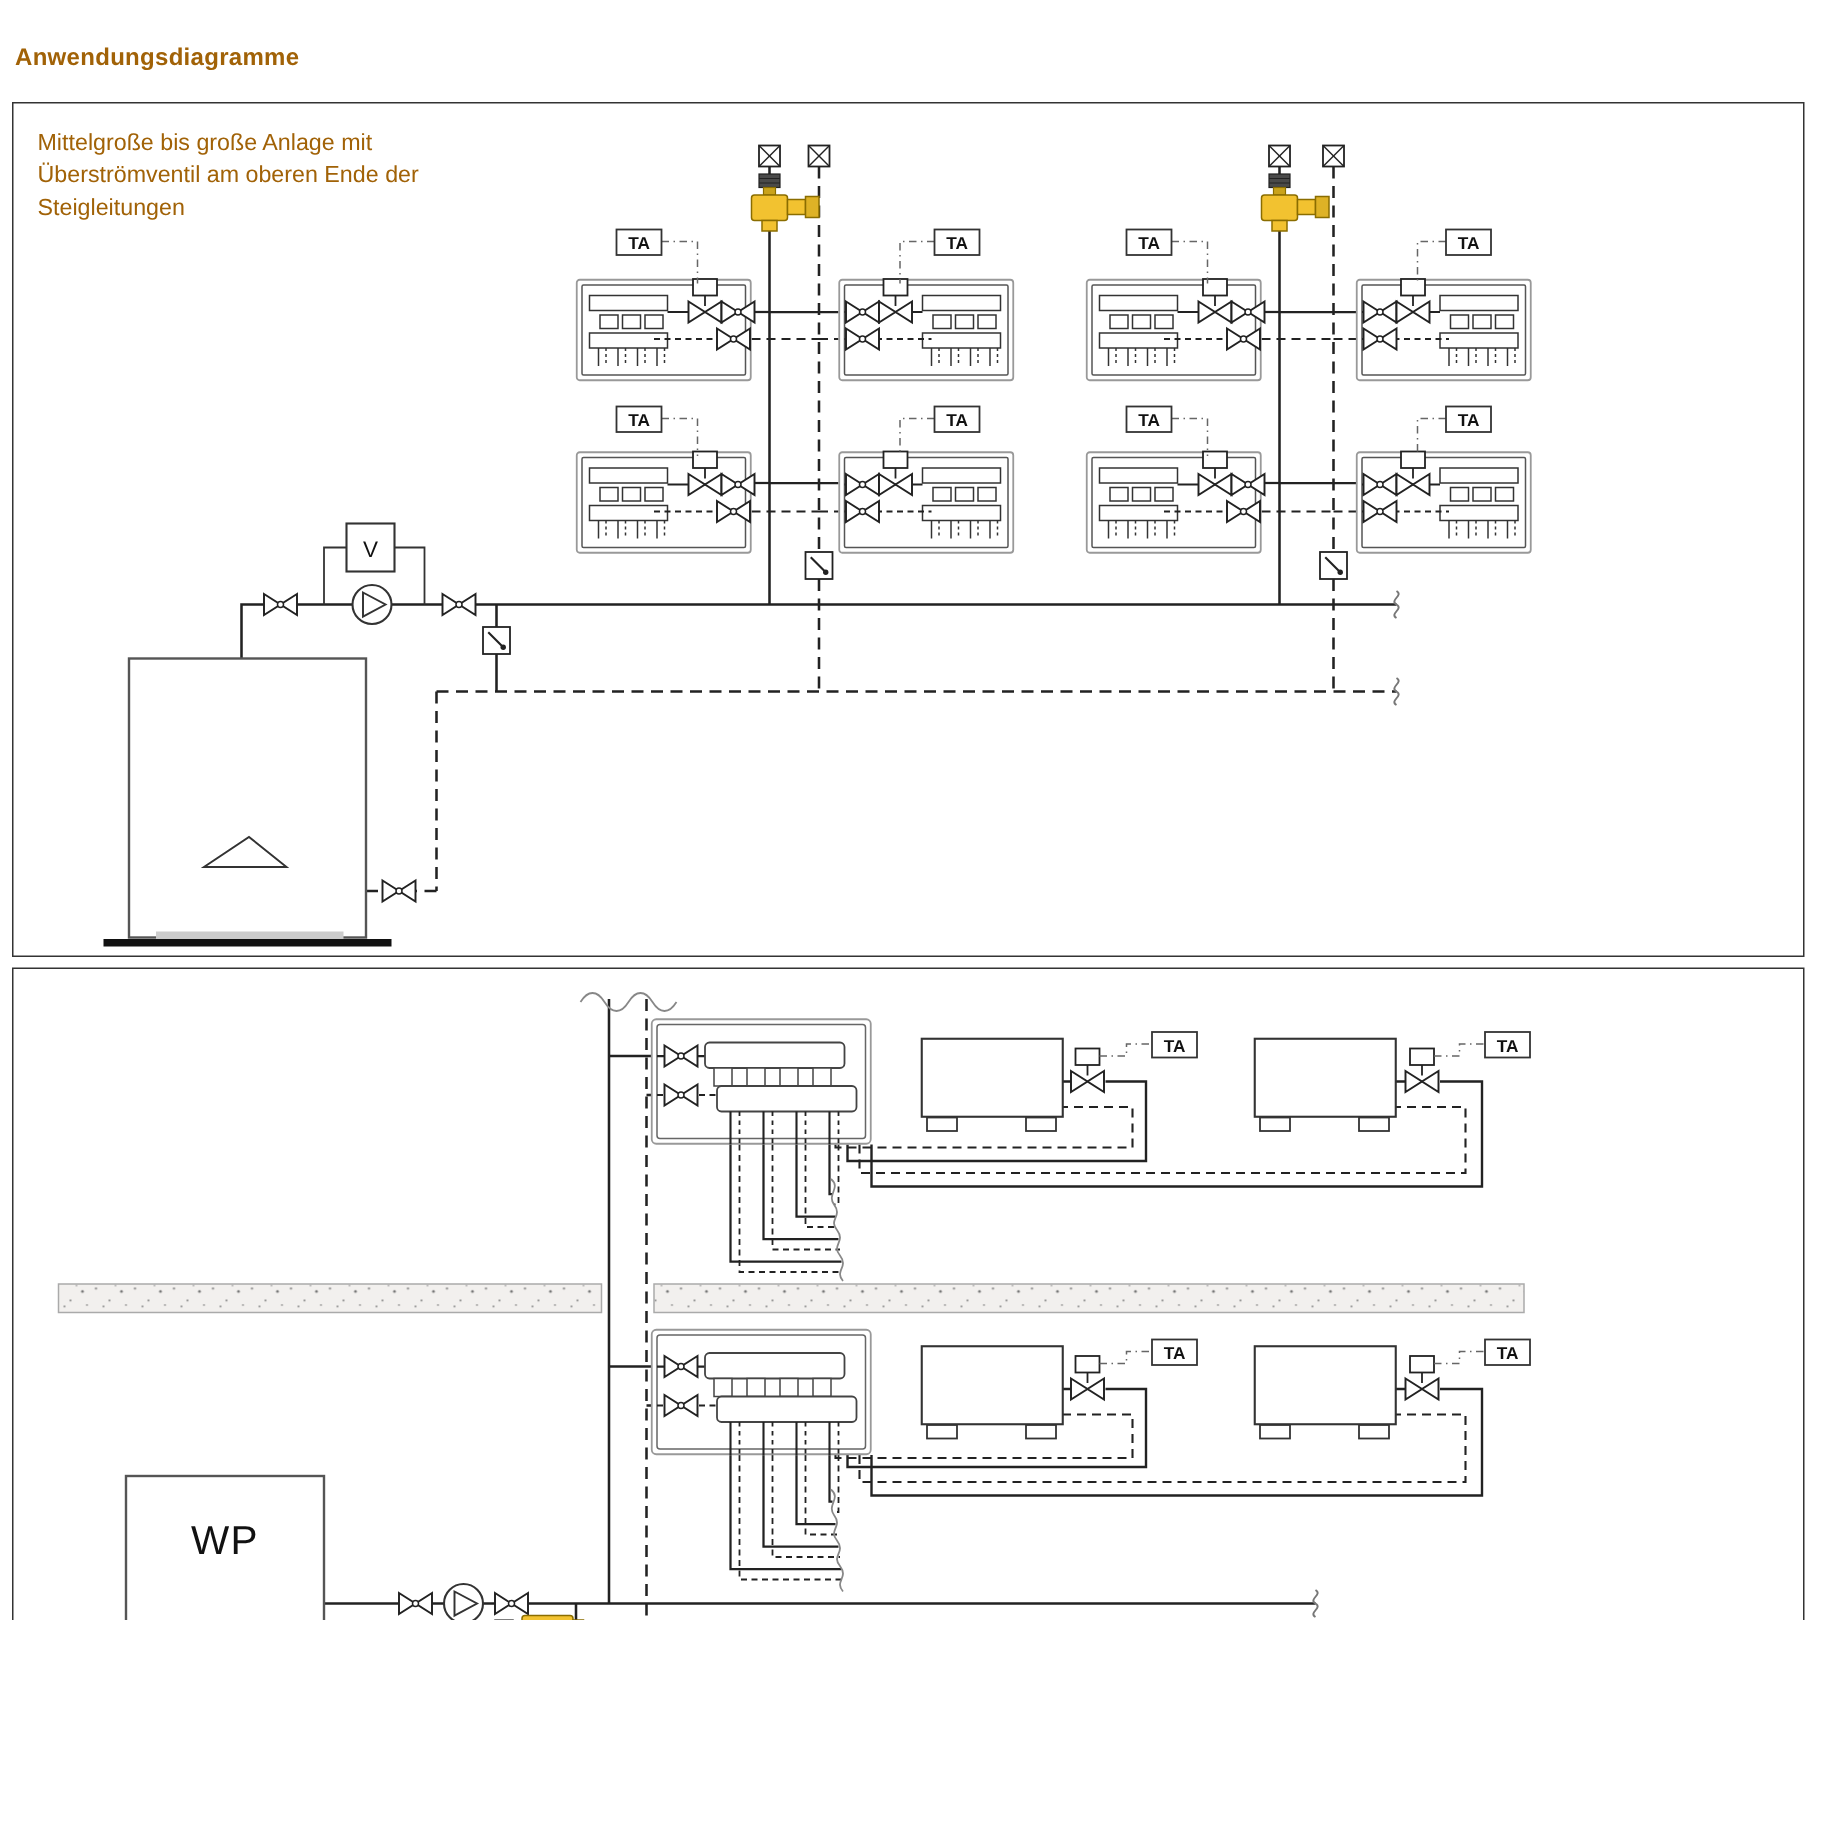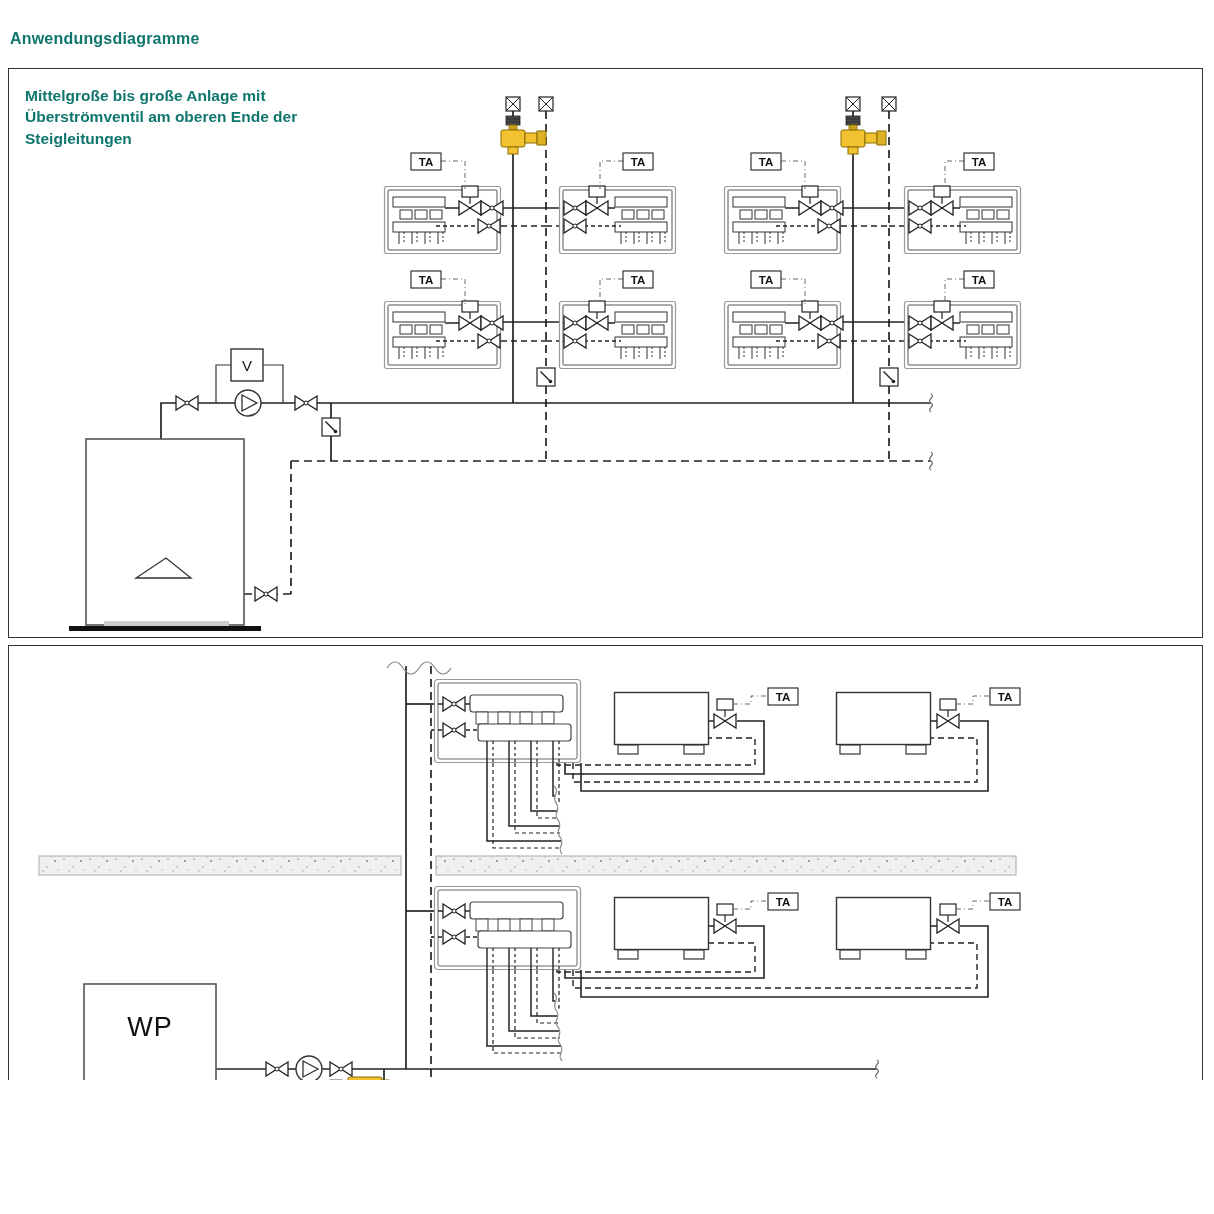--- a/index.html
+++ b/index.html
@@ -1,22 +1,22 @@
 <!DOCTYPE html>
 <html><head>
 <meta charset="utf-8">
 <style>
   html,body{margin:0;padding:0;background:#fff;}
   .page{position:relative;width:1214px;height:1080px;background:#fff;
-        font-family:"Liberation Sans",sans-serif;color:#0f766e;overflow:hidden;}
+        font-family:"Liberation Sans",sans-serif;color:#a16207;overflow:hidden;}
   .page-title{position:absolute;left:10px;top:30px;font-size:16px;font-weight:bold;letter-spacing:.2px;}
   .panel{position:absolute;left:8px;width:1195px;border:1.6px solid #333;background:#fff;box-sizing:border-box;}
   .panel1{top:68px;height:570px;}
   .panel2{top:645px;height:560px;}
-  .panel-heading{position:absolute;left:16px;top:16px;font-size:15.5px;font-weight:bold;
+  .panel-heading{position:absolute;left:16px;top:16px;font-size:15.5px;font-weight:normal;
                  line-height:1.38;white-space:pre-line;z-index:3;}
   .panel svg{position:absolute;left:0;top:0;z-index:1;}
   svg text{font-family:"Liberation Sans",sans-serif;fill:#111;}
   .ta-label{font-size:11.5px;font-weight:bold;}
   .v-label{font-size:15px;}
   .wp-label{font-size:27px;letter-spacing:1px;}
 </style>
 </head>
 <body>
 

